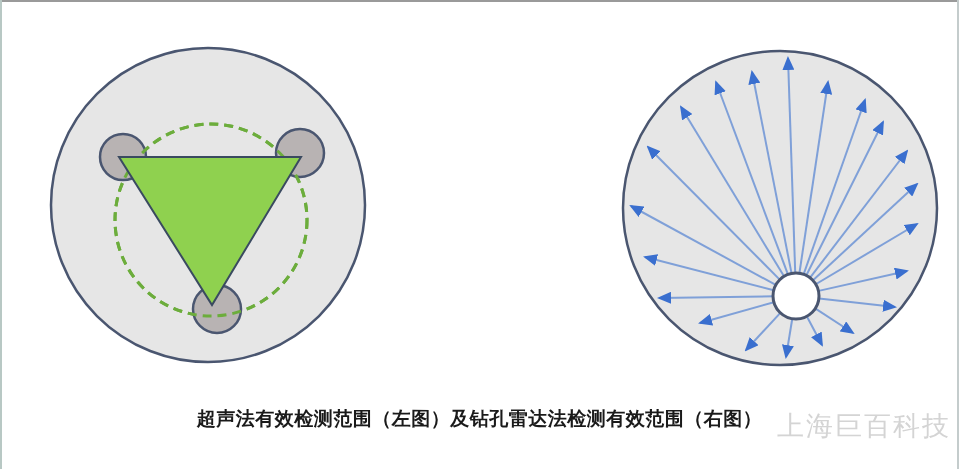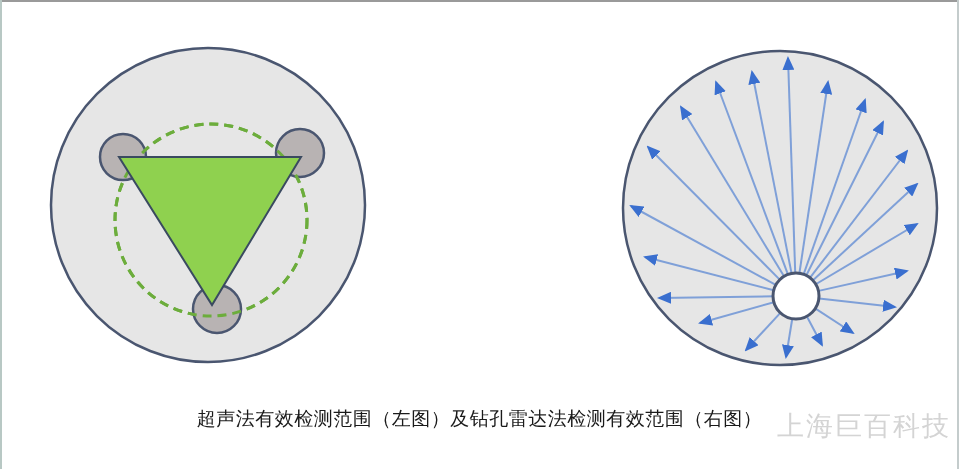--- a/index.html
+++ b/index.html
@@ -3,21 +3,21 @@
 <meta charset="utf-8">
 <style>
   html, body { margin: 0; padding: 0; background: #ffffff; }
   body { width: 959px; height: 469px; position: relative; overflow: hidden;
          font-family: "DejaVu Sans", sans-serif; }
   .frame-top { position: absolute; left: 0; top: 0; width: 959px; height: 2px; background: #9a9a9a; }
   .frame-left { position: absolute; left: 0; top: 0; width: 2px; height: 469px; background: #b8c8c4; }
   .frame-right { position: absolute; right: 0; top: 0; width: 2px; height: 469px; background: #c4cccc; }
   #diagram { position: absolute; left: 0; top: 0; }
   .caption { position: absolute; left: 0; width: 959px; top: 406px; text-align: center;
-             font-size: 19px; font-weight: normal; color: #1a1a1a; letter-spacing: 0.5px;
+             font-size: 19px; font-weight: bold; color: #1a1a1a; letter-spacing: 0.5px;
              font-family: "DejaVu Sans", sans-serif; }
   .watermark { position: absolute; right: 8px; top: 408px; font-size: 27px; color: #d4d4d4;
                letter-spacing: 2px; font-family: "DejaVu Sans", sans-serif; font-weight: normal; }
 </style>
 </head>
 <body>
 
 <div class="frame-top"></div>
 <div class="frame-left"></div>
 <div class="frame-right"></div>

